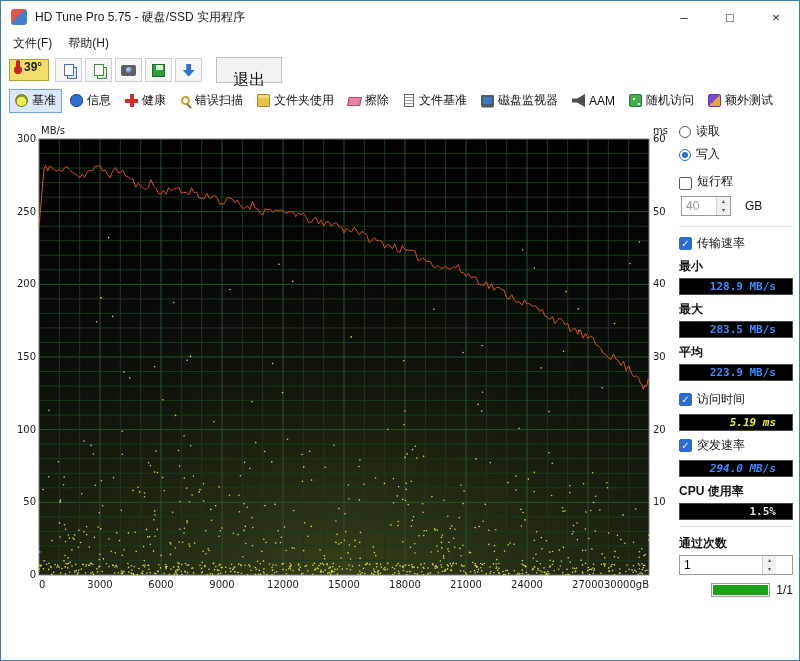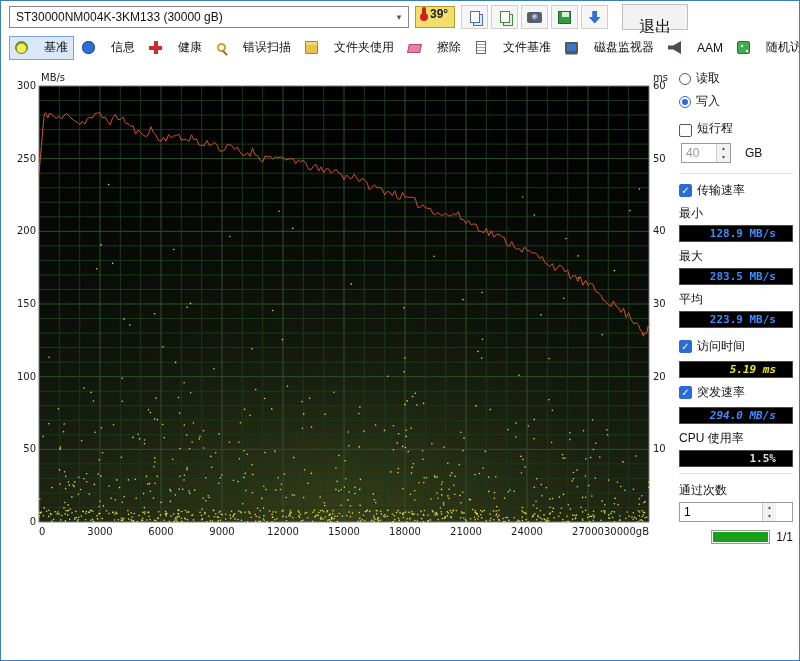--- a/index.html
+++ b/index.html
@@ -32,21 +32,21 @@
   .copy-icon,.copy-image-icon{width:10px;height:12px;background:#fff;border:1px solid #4a6fae;box-shadow:3px 3px 0 -1px #dfe9f7,3px 3px 0 0 #4a6fae;}
   .copy-image-icon{border-color:#3f8a3f;box-shadow:3px 3px 0 -1px #e2f2e2,3px 3px 0 0 #3f8a3f;}
   .camera-icon{width:15px;height:11px;background:#5a5f66;border-radius:2px;position:relative;}
   .camera-icon::after{content:"";position:absolute;left:4.5px;top:2.5px;width:6px;height:6px;border-radius:50%;background:radial-gradient(circle at 35% 35%,#cfe3ff,#2c4a7a);}
   .save-icon{width:13px;height:13px;background:#2f9e3f;border:1px solid #1d6b2a;position:relative;}
   .save-icon::after{content:"";position:absolute;left:3px;top:0;width:7px;height:5px;background:#d8f0d8;}
   .download-icon{width:12px;height:13px;background:#2f6fd4;clip-path:polygon(30% 0,70% 0,70% 50%,100% 50%,50% 100%,0 50%,30% 50%);}
 
   
   .tabbar{height:29px;display:flex;align-items:center;gap:2px;padding:0 8px;background:#fff;flex:none;white-space:nowrap;}
-  .tab{display:flex;align-items:center;gap:16px;height:24px;padding:0 5px;font-size:12px;color:#111;background:transparent;border:1px solid transparent;}
+  .tab{display:flex;align-items:center;gap:4px;height:24px;padding:0 5px;font-size:12px;color:#111;background:transparent;border:1px solid transparent;}
   .tab.active{background:#dbe8f7;border:1px solid #79a2d4;}
   .ticon{width:13px;height:13px;flex:none;}
   .gauge-icon{border-radius:50%;background:radial-gradient(circle at 50% 60%,#f0ee58 0 55%,#8a9c22 56% 100%);border:1px solid #6b7a18;}
   .info-icon{border-radius:50%;background:#2f6fd4;box-shadow:inset 0 0 0 1px #1d4c9a;}
   .health-icon{background:linear-gradient(#d42a2a,#d42a2a) center/13px 4px no-repeat,linear-gradient(#d42a2a,#d42a2a) center/4px 13px no-repeat;}
   .scan-icon{width:9px;height:9px;border:2px solid #c9a227;border-radius:50%;position:relative;margin:1px;}
   .scan-icon::after{content:"";position:absolute;right:-4px;bottom:-4px;width:6px;height:2px;background:#8a6f1a;transform:rotate(45deg);}
   .folder-icon{background:#e8c24a;border:1px solid #a8852a;border-radius:1px;box-shadow:inset 0 3px 0 #f4d87a;}
   .erase-icon{background:#e87fa8;border:1px solid #b04a74;transform:skewX(-12deg);height:9px;margin-top:2px;}
   .file-benchmark-icon{background:repeating-linear-gradient(#fff 0 2px,#9aa7b8 2px 3px);border:1px solid #5a6a80;width:10px;margin:0 1px;}
@@ -71,39 +71,46 @@
   .cb.checked{background:#2b6cd4;border-color:#2b6cd4;}
   .cb.checked::after{content:"✓";color:#fff;font-size:10px;line-height:1;}
   .spin-row{margin:2px 0 10px 2px;display:flex;align-items:center;}
   .spin{display:flex;border:1px solid #9a9a9a;background:#fff;height:20px;}
   .spin input{width:34px;border:none;outline:none;font-size:12px;text-align:left;padding-left:4px;background:transparent;font-family:inherit;}
   .spin input.gray{color:#9a9a9a;}
   .spin-btns{display:flex;flex-direction:column;border-left:1px solid #cfcfcf;width:14px;}
   .spin-btns span{flex:1;font-size:6px;line-height:9px;text-align:center;color:#555;background:#f2f2f2;}
   .gb{margin-left:14px;}
   .hr{border-top:1px solid #e2e2e2;margin:6px 0 8px;}
-  .plabel{margin:4px 0 3px;}
+  .plabel{margin:4px 0 3px;font-weight:bold;}
   .valbox{width:100%;height:17px;background:#000;border:1px solid #4a4a4a;display:flex;align-items:center;justify-content:flex-end;padding:0 16px;font-family:"DejaVu Sans Mono","Liberation Mono",monospace;font-size:11px;font-weight:bold;margin-bottom:6px;}
   .pass-row{display:flex;align-items:center;margin-bottom:8px;}
   .prog-row{display:flex;align-items:center;gap:6px;padding-left:32px;}
   .pbar{width:84px;height:14px;border:1px solid #9a9a9a;background:#fff;padding:1px;}
   .pfill{height:100%;background:linear-gradient(#35bb35,#128a12);}
 </style>
 </head>
 <body>
 
 <div class="window">
 
-
+  <div class="titlebar">
+    <span class="app-icon"></span>
+    <span class="title">HD Tune Pro 5.75 - 硬盘/SSD 实用程序</span>
+    <button class="win-btn">–</button>
+    <button class="win-btn">□</button>
+    <button class="win-btn">×</button>
+  </div>
+
+  <div class="menubar">
+    <span class="menu-item">文件(F)</span>
+    <span class="menu-item">帮助(H)</span>
+  </div>
 
   <div class="toolbar">
-    <div class="combo">
-      <span>ST30000NM004K-3KM133  (30000 gB)</span>
-      <span class="arrow">▾</span>
-    </div>
     <div class="temp-chip">
       <span class="thermo"></span>
       <span>39°</span>
     </div>
     <div id="toolbar-buttons" style="display:flex;gap:3px;">
         <button class="tbtn">
           <span class="icn copy-icon"></span>
         </button>
         <button class="tbtn">
           <span class="icn copy-image-icon"></span>

